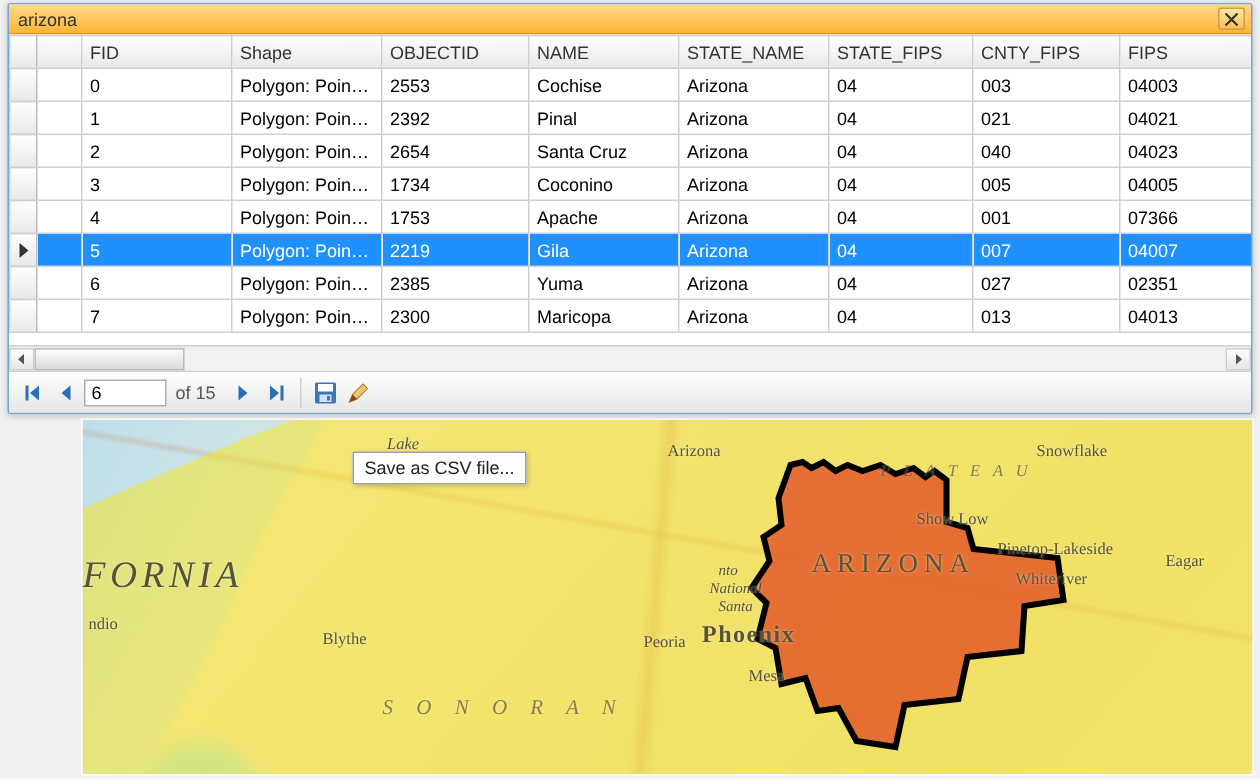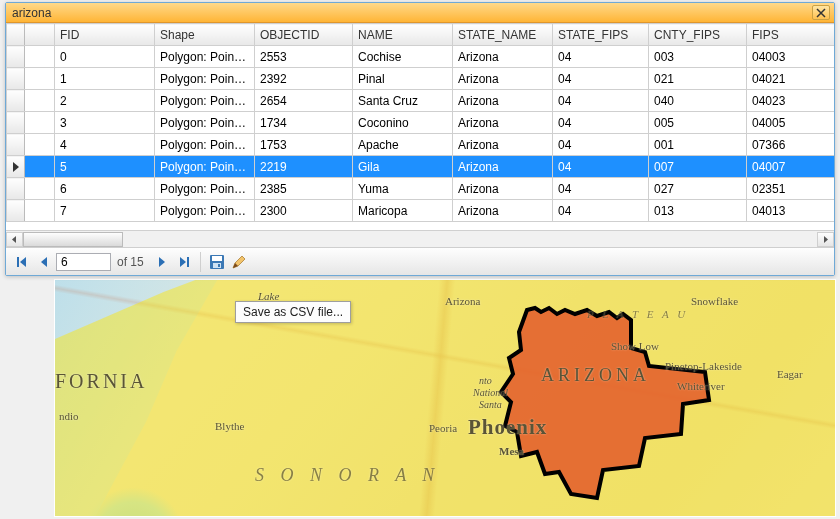--- a/index.html
+++ b/index.html
@@ -203,24 +203,24 @@
   }
   .highlight-county svg { width:100%; height:100%; }
 
   .map-label {
     position:absolute;
     font-family: Georgia, 'Times New Roman', serif;
     color: #5a5436;
     white-space: nowrap;
     text-shadow: 0 0 2px rgba(255,255,255,0.5);
   }
-  .ml-big { font-size: 20px; letter-spacing: 3px; }
-  .ml-city { font-size: 21px; font-weight: bold; letter-spacing: 1px; }
+  .ml-big { font-size: 25px; letter-spacing: 3px; font-style: italic; }
+  .ml-city { font-size: 16px; font-weight: bold; letter-spacing: 1px; }
   .ml-town { font-size: 11px; }
-  .ml-region { font-size: 18px; letter-spacing: 6px; font-style: italic; opacity:0.7;}
+  .ml-region { font-size: 14px; letter-spacing: 6px; font-style: italic; opacity:0.7;}
   .ml-state { font-size: 18px; letter-spacing: 2px; }
 
   
   .tooltip {
     position: absolute;
     left: 235px;
     top: 301px;
     background: #fdfdfd;
     border: 1px solid #9e9e9e;
     padding: 3px 7px;
@@ -248,21 +248,21 @@
   <span class="map-label ml-state" style="left:486px; top:85px; letter-spacing:4px;">ARIZONA</span>
   <span class="map-label ml-big" style="left:0px; top:90px;">FORNIA</span>
   <span class="map-label ml-region" style="left:200px; top:185px;">S  O  N  O  R  A  N</span>
   <span class="map-label ml-town" style="left:390px; top:15px;">Arizona</span>
   <span class="map-label ml-town" style="left:203px; top:10px; font-style:italic;">Lake</span>
   <span class="map-label ml-town" style="left:596px; top:15px;margin-left:40px;">Snowflake</span>
   <span class="map-label ml-town" style="left:556px; top:60px;">Show Low</span>
   <span class="map-label ml-town" style="left:610px; top:80px;">Pinetop-Lakeside</span>
   <span class="map-label ml-town" style="left:622px; top:100px;">Whiteriver</span>
   <span class="map-label ml-town" style="left:722px; top:88px;">Eagar</span>
-  <span class="map-label ml-town" style="left:444px; top:165px;font-weight:bold;">Mesa</span>
+  <span class="map-label ml-town" style="left:444px; top:165px;">Mesa</span>
   <span class="map-label ml-town" style="left:374px; top:142px;">Peoria</span>
   <span class="map-label ml-town" style="left:160px; top:140px;">Blythe</span>
   <span class="map-label ml-town" style="left:4px; top:130px;">ndio</span>
   <span class="map-label ml-region" style="left:532px; top:28px; font-size:11px; letter-spacing:3px;">P L A T E A U</span>
   <span class="map-label ml-town" style="left:424px; top:95px; font-style:italic; font-size:10px;">nto</span>
   <span class="map-label ml-town" style="left:418px; top:107px; font-style:italic; font-size:10px;">National</span>
   <span class="map-label ml-town" style="left:424px; top:119px; font-style:italic; font-size:10px;">Santa</span>
 </div>
 
 <div class="table-window">

